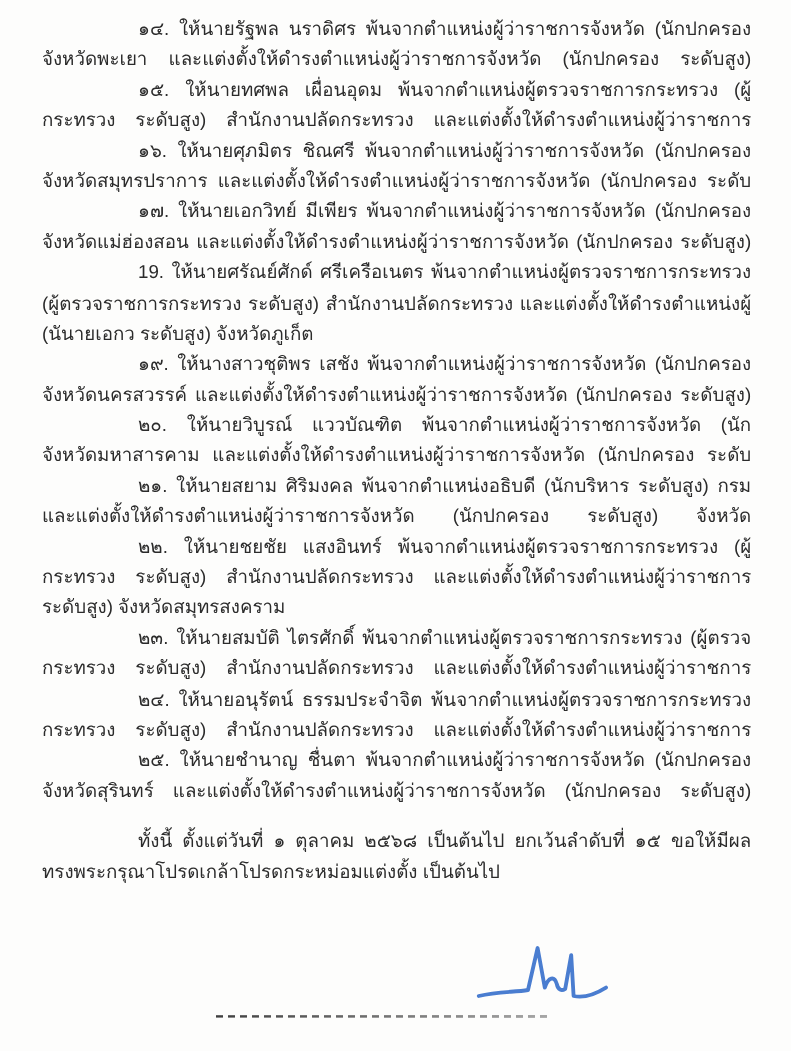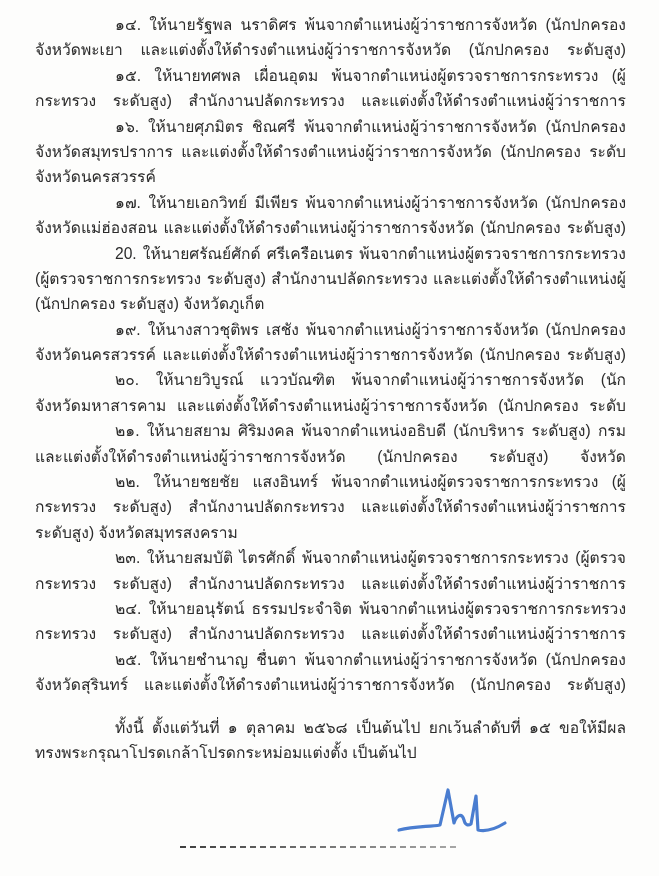--- a/index.html
+++ b/index.html
@@ -69,30 +69,29 @@
           <div class="line first">๑๔. ให้นายรัฐพล นราดิศร พ้นจากตำแหน่งผู้ว่าราชการจังหวัด (นักปกครอง ระดับสูง)</div>
           <div class="line last">จังหวัดพะเยา และแต่งตั้งให้ดำรงตำแหน่งผู้ว่าราชการจังหวัด (นักปกครอง ระดับสูง) จังหวัดเชียงราย</div>
         </div>
         <div class="para">
           <div class="line first">๑๕. ให้นายทศพล เผื่อนอุดม พ้นจากตำแหน่งผู้ตรวจราชการกระทรวง (ผู้ตรวจราชการ</div>
           <div class="line">กระทรวง ระดับสูง) สำนักงานปลัดกระทรวง และแต่งตั้งให้ดำรงตำแหน่งผู้ว่าราชการจังหวัด (นักปกครอง</div>
         </div>
         <div class="para">
           <div class="line first">๑๖. ให้นายศุภมิตร ชิณศรี พ้นจากตำแหน่งผู้ว่าราชการจังหวัด (นักปกครอง ระดับสูง)</div>
           <div class="line">จังหวัดสมุทรปราการ และแต่งตั้งให้ดำรงตำแหน่งผู้ว่าราชการจังหวัด (นักปกครอง ระดับสูง)</div>
-          <div class="line last">จังหวัดนครสวรรค์</div>
         </div>
         <div class="para">
           <div class="line first">๑๗. ให้นายเอกวิทย์ มีเพียร พ้นจากตำแหน่งผู้ว่าราชการจังหวัด (นักปกครอง ระดับสูง)</div>
           <div class="line last">จังหวัดแม่ฮ่องสอน และแต่งตั้งให้ดำรงตำแหน่งผู้ว่าราชการจังหวัด (นักปกครอง ระดับสูง) จังหวัดปทุมธานี</div>
         </div>
         <div class="para">
-          <div class="line first">20. ให้นายศรัณย์ศักด์ ศรีเครือเนตร พ้นจากตำแหน่งผู้ตรวจราชการกระทรวง</div>
+          <div class="line first">19. ให้นายศรัณย์ศักด์ ศรีเครือเนตร พ้นจากตำแหน่งผู้ตรวจราชการกระทรวง</div>
           <div class="line">(ผู้ตรวจราชการกระทรวง ระดับสูง) สำนักงานปลัดกระทรวง และแต่งตั้งให้ดำรงตำแหน่งผู้ว่าราชการจังหวัด</div>
-          <div class="line last">(นักปกครอง ระดับสูง) จังหวัดภูเก็ต</div>
+          <div class="line last">(นันายเอกว ระดับสูง) จังหวัดภูเก็ต</div>
         </div>
         <div class="para">
           <div class="line first">๑๙. ให้นางสาวชุติพร เสชัง พ้นจากตำแหน่งผู้ว่าราชการจังหวัด (นักปกครอง ระดับสูง)</div>
           <div class="line last">จังหวัดนครสวรรค์ และแต่งตั้งให้ดำรงตำแหน่งผู้ว่าราชการจังหวัด (นักปกครอง ระดับสูง) จังหวัดแม่ฮ่องสอน</div>
         </div>
         <div class="para">
           <div class="line first">๒๐. ให้นายวิบูรณ์ แววบัณฑิต พ้นจากตำแหน่งผู้ว่าราชการจังหวัด (นักปกครอง ระดับสูง)</div>
           <div class="line last">จังหวัดมหาสารคาม และแต่งตั้งให้ดำรงตำแหน่งผู้ว่าราชการจังหวัด (นักปกครอง ระดับสูง) จังหวัดลำปาง</div>
         </div>
         <div class="para">

